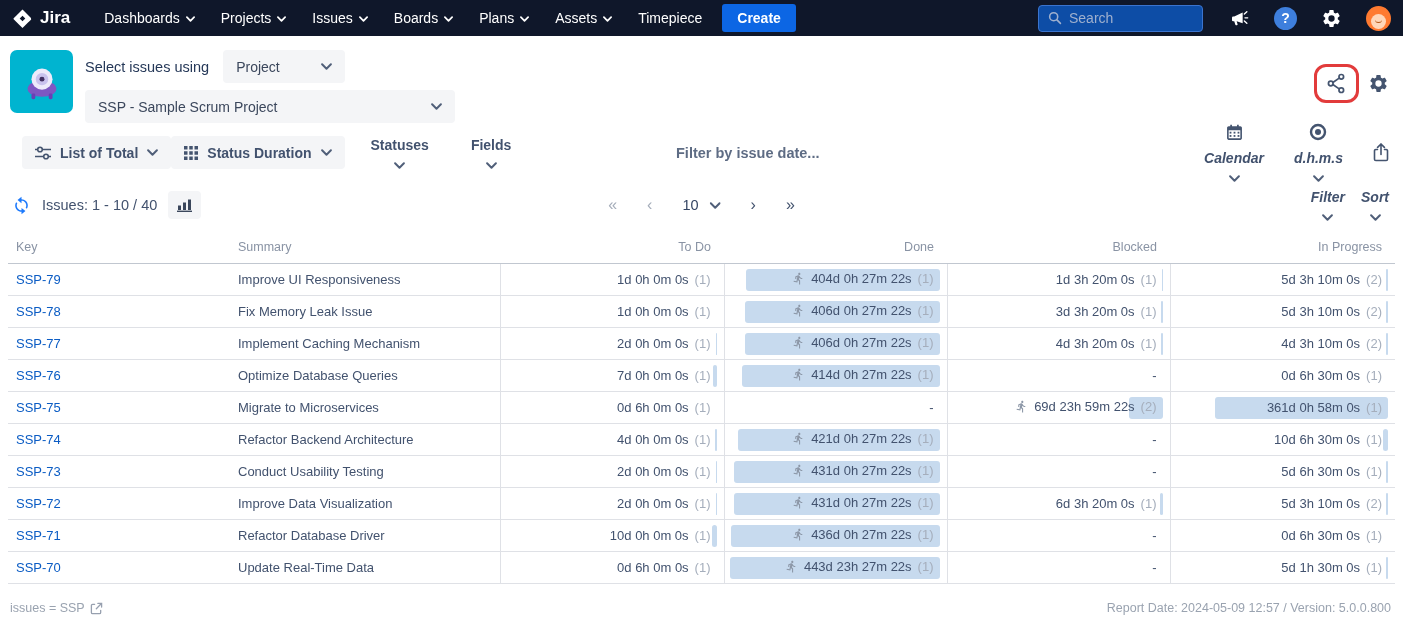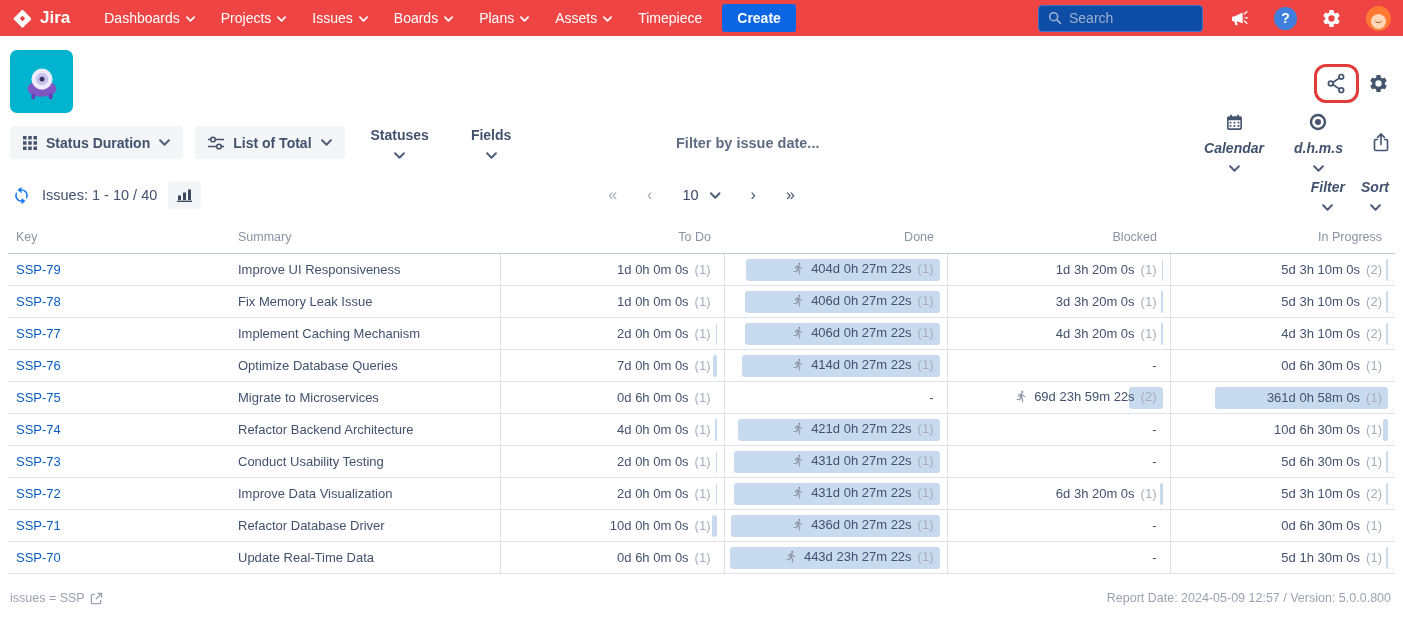--- a/index.html
+++ b/index.html
@@ -1,20 +1,20 @@
 <!DOCTYPE html>
 <html><head>
 <meta charset="utf-8">
 <style>
   * { box-sizing: border-box; margin: 0; padding: 0; }
   html,body { width:1403px; height:620px; overflow:hidden; background:#fff;
     font-family:"Liberation Sans", sans-serif; }
 
   
-  .navbar { height:36px; background:#ef4444; display:flex; align-items:center;
+  .navbar { height:36px; background:#0f172a; display:flex; align-items:center;
     padding:0 12px; color:#fff; }
   .logo { display:flex; align-items:center; gap:7px; font-size:17px; font-weight:700;
     margin-right:34px; cursor:pointer; }
   .nav-menu { display:flex; align-items:center; gap:26px; }
   .nav-item { display:flex; align-items:center; gap:6px; font-size:14px; font-weight:500;
     cursor:pointer; white-space:nowrap; }
   .nav-item svg { margin-top:2px; }
   .create-btn { margin-left:20px; background:#0C66E4; color:#fff; border:none;
     border-radius:3px; padding:6px 15px; font-size:14px; font-weight:600;
     font-family:inherit; cursor:pointer; }
@@ -200,64 +200,81 @@
   <div class="project-avatar">
     <svg width="46" height="46" viewBox="0 0 48 48">
         <ellipse cx="24" cy="31" rx="15" ry="8.5" fill="#7E57C2"></ellipse>
         <rect x="13" y="36" width="4" height="6" rx="1.5" fill="#6A3FB5"></rect>
         <rect x="31" y="36" width="4" height="6" rx="1.5" fill="#6A3FB5"></rect>
         <circle cx="24" cy="21" r="11" fill="#EDEAFB"></circle>
         <circle cx="24" cy="21" r="6.5" fill="#C9C2EE"></circle>
         <circle cx="24" cy="21" r="2.6" fill="#433063"></circle>
       </svg>
   </div>
+  <div class="header-fields">
+    <div class="hf-row1">
+      <span class="hf-label">Select issues using</span>
+      <div class="dd dd-mode">
+        <span>Project</span>
+        <svg width="11" height="7" viewBox="0 0 10 6">
+            <path d="M1 1l4 4 4-4" fill="none" stroke="#505F79" stroke-width="1.8" stroke-linecap="round" stroke-linejoin="round"></path>
+          </svg>
+      </div>
+    </div>
+    <div class="dd dd-project">
+      <span>SSP - Sample Scrum Project</span>
+      <svg width="11" height="7" viewBox="0 0 10 6">
+          <path d="M1 1l4 4 4-4" fill="none" stroke="#505F79" stroke-width="1.8" stroke-linecap="round" stroke-linejoin="round"></path>
+        </svg>
+    </div>
+  </div>
   <div class="header-actions">
     <span class="share-annotation">
       <button class="icon-plain-btn">
         <svg width="23" height="23" viewBox="0 0 24 24" fill="none" stroke="#44546F" stroke-width="1.8">
             <circle cx="17" cy="5" r="2.4"></circle>
             <circle cx="6" cy="12" r="2.4"></circle>
             <circle cx="17" cy="19" r="2.4"></circle>
             <path d="M8.2 10.9l6.6-4.5M8.2 13.1l6.6 4.5"></path>
           </svg>
       </button>
     </span>
     <button class="icon-plain-btn">
       <svg width="21" height="21" viewBox="0 0 24 24" fill="#44546F">
           <path d="M19.14 12.94c.04-.3.06-.61.06-.94s-.02-.64-.07-.94l2.03-1.58a.49.49 0 00.12-.61l-1.92-3.32a.49.49 0 00-.59-.22l-2.39.96c-.5-.38-1.03-.7-1.62-.94l-.36-2.54a.48.48 0 00-.48-.41h-3.84c-.24 0-.43.17-.47.41l-.36 2.54c-.59.24-1.13.57-1.62.94l-2.39-.96a.49.49 0 00-.59.22L2.74 8.87c-.12.21-.08.47.12.61l2.03 1.58c-.05.3-.09.63-.09.94s.02.64.07.94l-2.03 1.58a.49.49 0 00-.12.61l1.92 3.32c.12.22.37.29.59.22l2.39-.96c.5.38 1.03.7 1.62.94l.36 2.54c.05.24.24.41.48.41h3.84c.24 0 .44-.17.47-.41l.36-2.54c.59-.24 1.13-.56 1.62-.94l2.39.96c.22.08.47 0 .59-.22l1.92-3.32c.12-.22.07-.47-.12-.61l-2.01-1.58zM12 15.6a3.6 3.6 0 110-7.2 3.6 3.6 0 010 7.2z"></path>
         </svg>
     </button>
   </div>
 </div>
 
 <div class="toolbar">
+  <div class="btn-gray ml12">
+    <svg width="16" height="14" viewBox="0 0 16 14">
+        <path d="M0 3.5h16M0 10.5h16" stroke="#44546F" stroke-width="1.6"></path>
+        <circle cx="5" cy="3.5" r="2.3" fill="#F4F5F7" stroke="#44546F" stroke-width="1.6"></circle>
+        <circle cx="11" cy="10.5" r="2.3" fill="#F4F5F7" stroke="#44546F" stroke-width="1.6"></circle>
+      </svg>
+    <span>List of Total</span>
+    <svg width="11" height="7" viewBox="0 0 10 6">
+        <path d="M1 1l4 4 4-4" fill="none" stroke="#505F79" stroke-width="1.8" stroke-linecap="round" stroke-linejoin="round"></path>
+      </svg>
+  </div>
   <div class="btn-gray">
     <svg width="14" height="14" viewBox="0 0 14 14" fill="#44546F">
         <rect width="3.5" height="3.5"></rect>
         <rect x="5.25" width="3.5" height="3.5"></rect>
         <rect x="10.5" width="3.5" height="3.5"></rect>
         <rect y="5.25" width="3.5" height="3.5"></rect>
         <rect x="5.25" y="5.25" width="3.5" height="3.5"></rect>
         <rect x="10.5" y="5.25" width="3.5" height="3.5"></rect>
         <rect y="10.5" width="3.5" height="3.5"></rect>
         <rect x="5.25" y="10.5" width="3.5" height="3.5"></rect>
         <rect x="10.5" y="10.5" width="3.5" height="3.5"></rect>
       </svg>
     <span>Status Duration</span>
-    <svg width="11" height="7" viewBox="0 0 10 6">
-        <path d="M1 1l4 4 4-4" fill="none" stroke="#505F79" stroke-width="1.8" stroke-linecap="round" stroke-linejoin="round"></path>
-      </svg>
-  </div>
-  <div class="btn-gray ml12">
-    <svg width="16" height="14" viewBox="0 0 16 14">
-        <path d="M0 3.5h16M0 10.5h16" stroke="#44546F" stroke-width="1.6"></path>
-        <circle cx="5" cy="3.5" r="2.3" fill="#F4F5F7" stroke="#44546F" stroke-width="1.6"></circle>
-        <circle cx="11" cy="10.5" r="2.3" fill="#F4F5F7" stroke="#44546F" stroke-width="1.6"></circle>
-      </svg>
-    <span>List of Total</span>
     <svg width="11" height="7" viewBox="0 0 10 6">
         <path d="M1 1l4 4 4-4" fill="none" stroke="#505F79" stroke-width="1.8" stroke-linecap="round" stroke-linejoin="round"></path>
       </svg>
   </div>
   <div class="btn-plain ml24">
     <span>Statuses</span>
     <svg width="11" height="7" viewBox="0 0 10 6">
         <path d="M1 1l4 4 4-4" fill="none" stroke="#505F79" stroke-width="1.8" stroke-linecap="round" stroke-linejoin="round"></path>
       </svg>
   </div>

